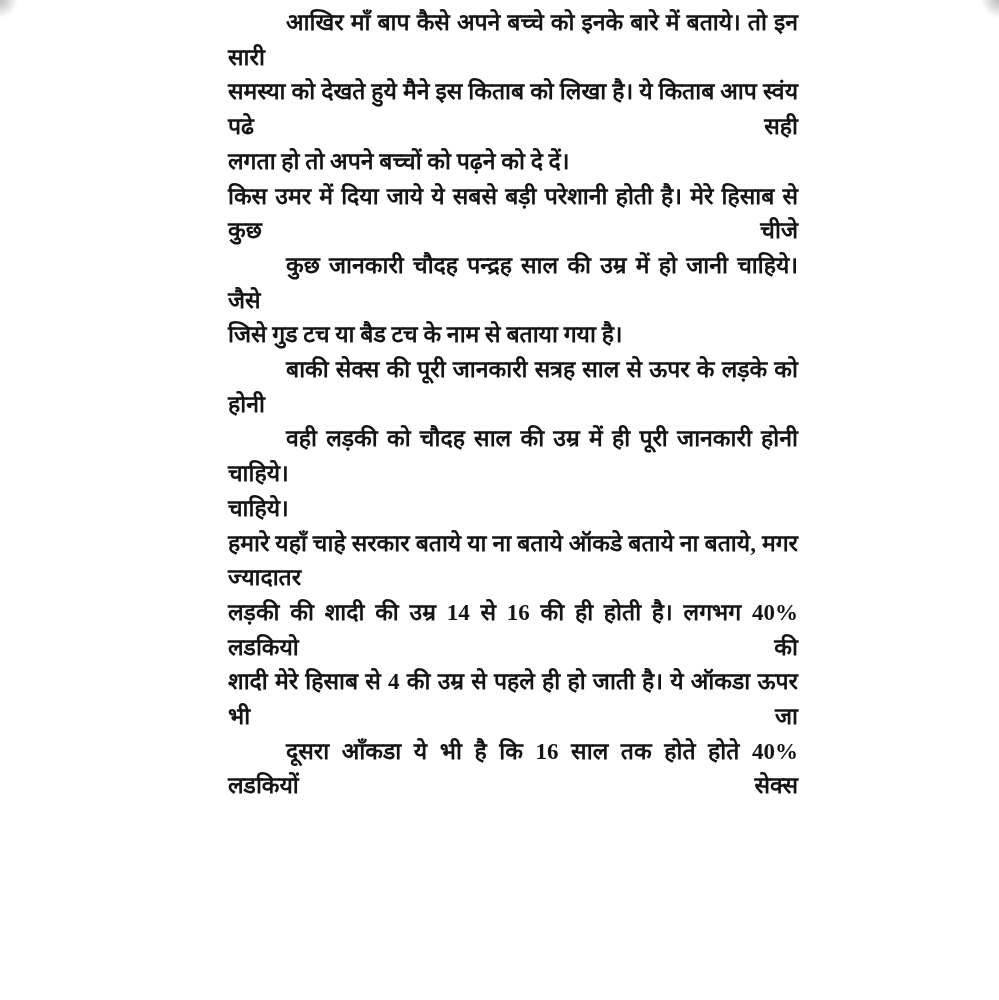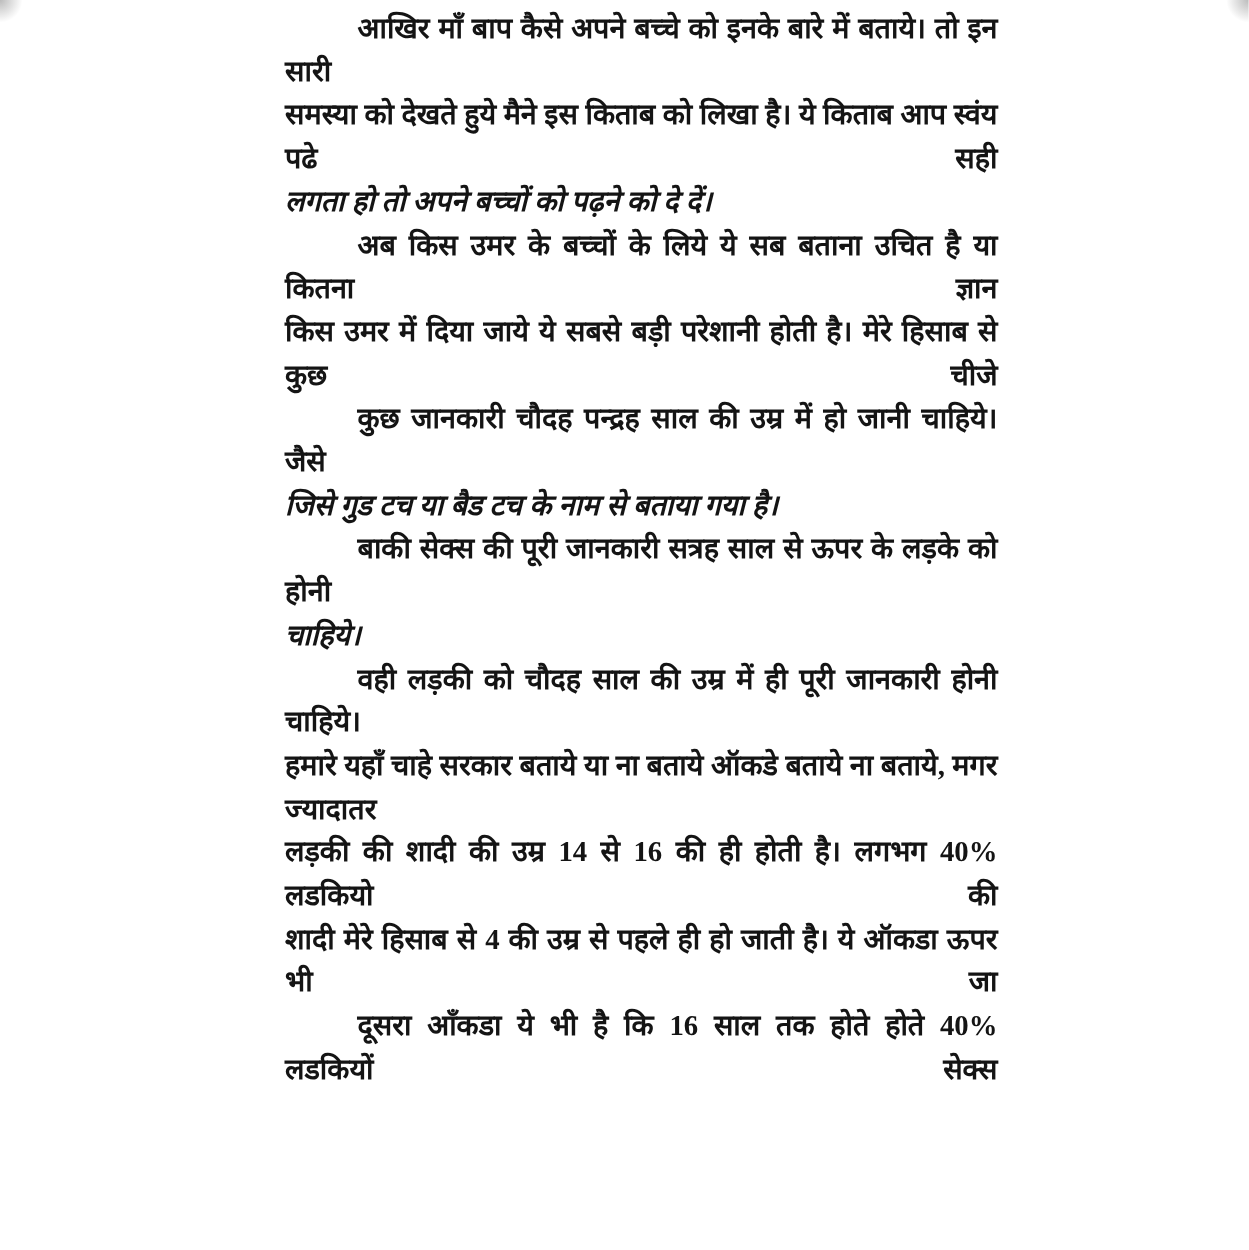--- a/index.html
+++ b/index.html
@@ -41,36 +41,34 @@
     white-space: nowrap; 
   }
   .line.justified {
     white-space: normal;
   }
   .line.first {
     text-indent: 58px;
   }
   .line.last {
     text-align-last: left;
-    font-style: italic;
   }
 </style>
 </head>
 <body>
 
 <div class="scan-page">
   <div class="text-block">
       <div class="line justified first">आखिर माँ बाप कैसे अपने बच्चे को इनके बारे में बताये। तो इन सारी</div>
       <div class="line justified">समस्या को देखते हुये मैने इस किताब को लिखा है। ये किताब आप स्वंय पढे सही</div>
       <div class="line justified last">लगता हो तो अपने बच्चों को पढ़ने को दे दें।</div>
-      <div class="line justified first">अब किस उमर के बच्चों के लिये ये सब बताना उचित है या कितना ज्ञान</div>
       <div class="line justified">किस उमर में दिया जाये ये सबसे बड़ी परेशानी होती है। मेरे हिसाब से कुछ चीजे</div>
       <div class="line justified first">कुछ जानकारी चौदह पन्द्रह साल की उम्र में हो जानी चाहिये। जैसे</div>
       <div class="line justified last">जिसे गुड टच या बैड टच के नाम से बताया गया है।</div>
       <div class="line justified first">बाकी सेक्स की पूरी जानकारी सत्रह साल से ऊपर के लड़के को होनी</div>
+      <div class="line justified first">वही लड़की को चौदह साल की उम्र में ही पूरी जानकारी होनी चाहिये।</div>
       <div class="line justified last">चाहिये।</div>
-      <div class="line justified first">वही लड़की को चौदह साल की उम्र में ही पूरी जानकारी होनी चाहिये।</div>
       <div class="line justified">हमारे यहाँ चाहे सरकार बताये या ना बताये ऑकडे बताये ना बताये, मगर ज्यादातर</div>
       <div class="line justified">लड़की की शादी की उम्र 14 से 16 की ही होती है। लगभग 40% लडकियो की</div>
       <div class="line justified">शादी मेरे हिसाब से 4 की उम्र से पहले ही हो जाती है। ये ऑकडा ऊपर भी जा</div>
       <div class="line justified first">दूसरा आँकडा ये भी है कि 16 साल तक होते होते 40% लडकियों सेक्स</div>
     </div>
 </div>
 
 </body></html>

